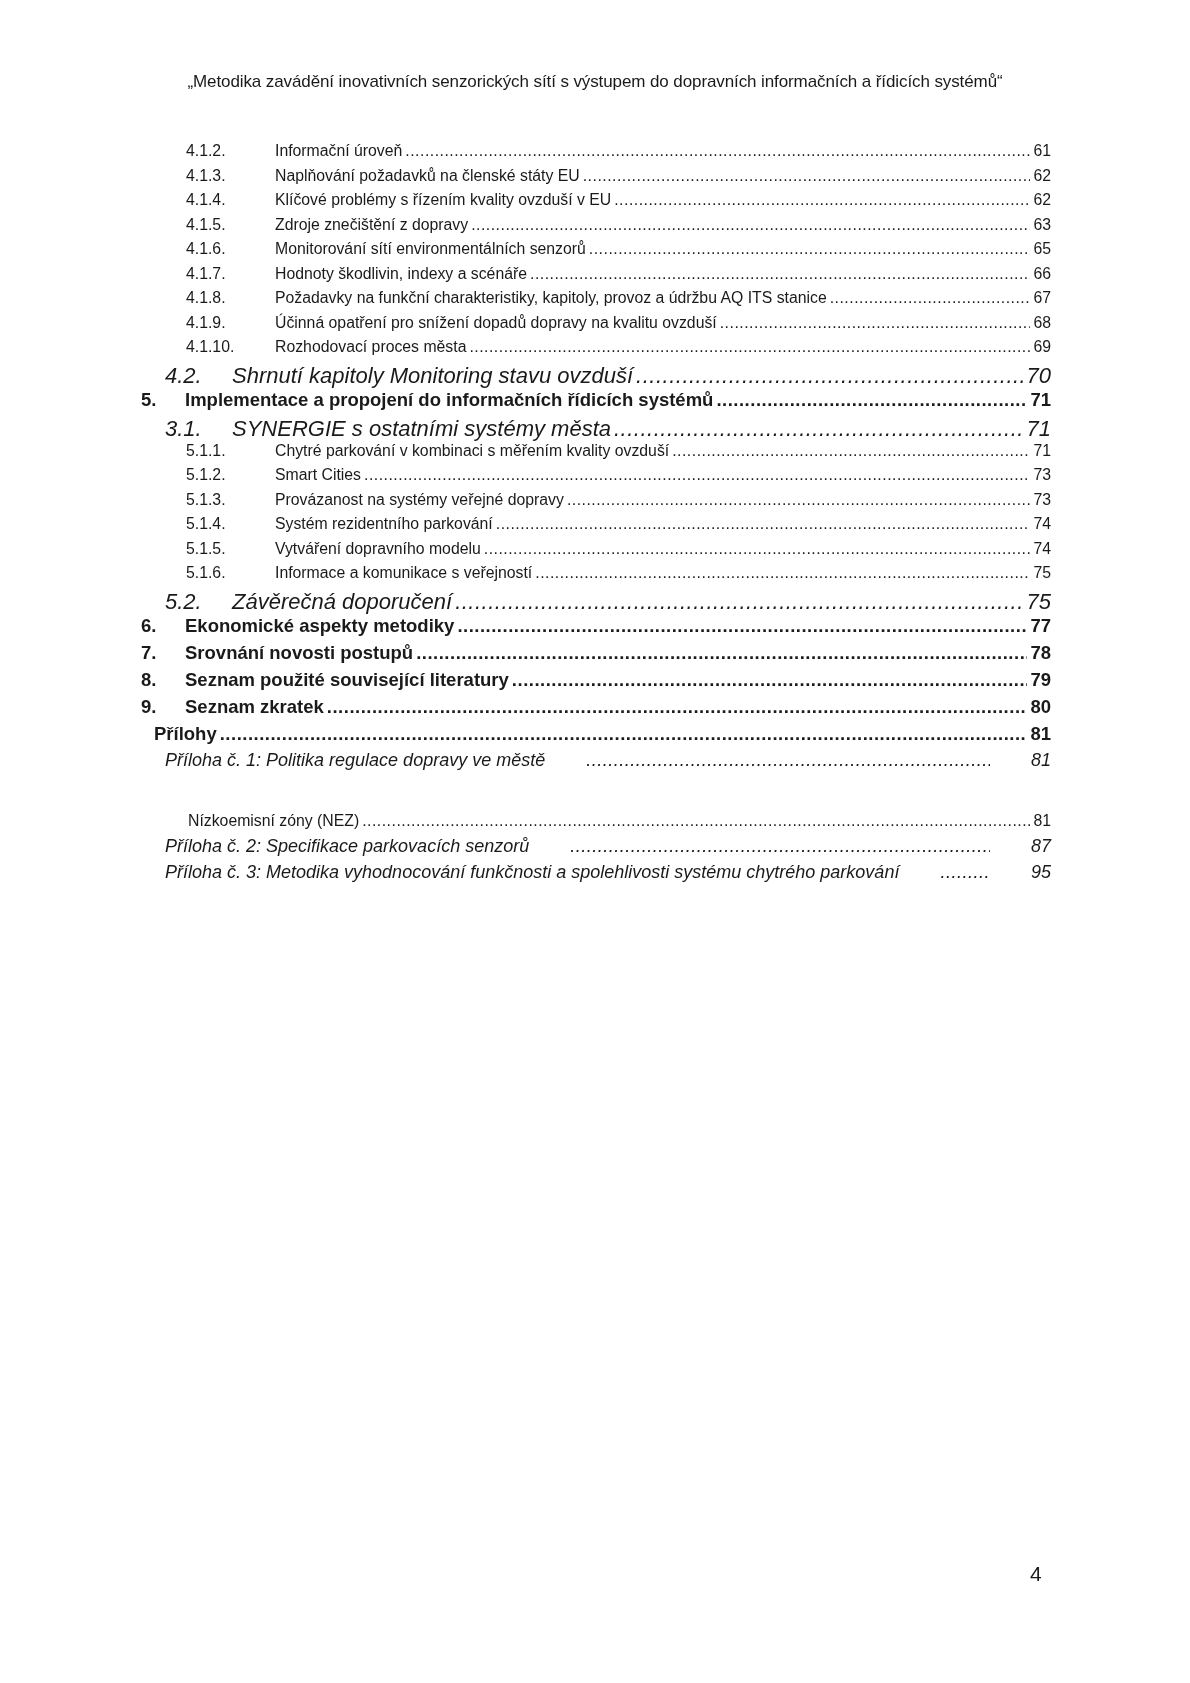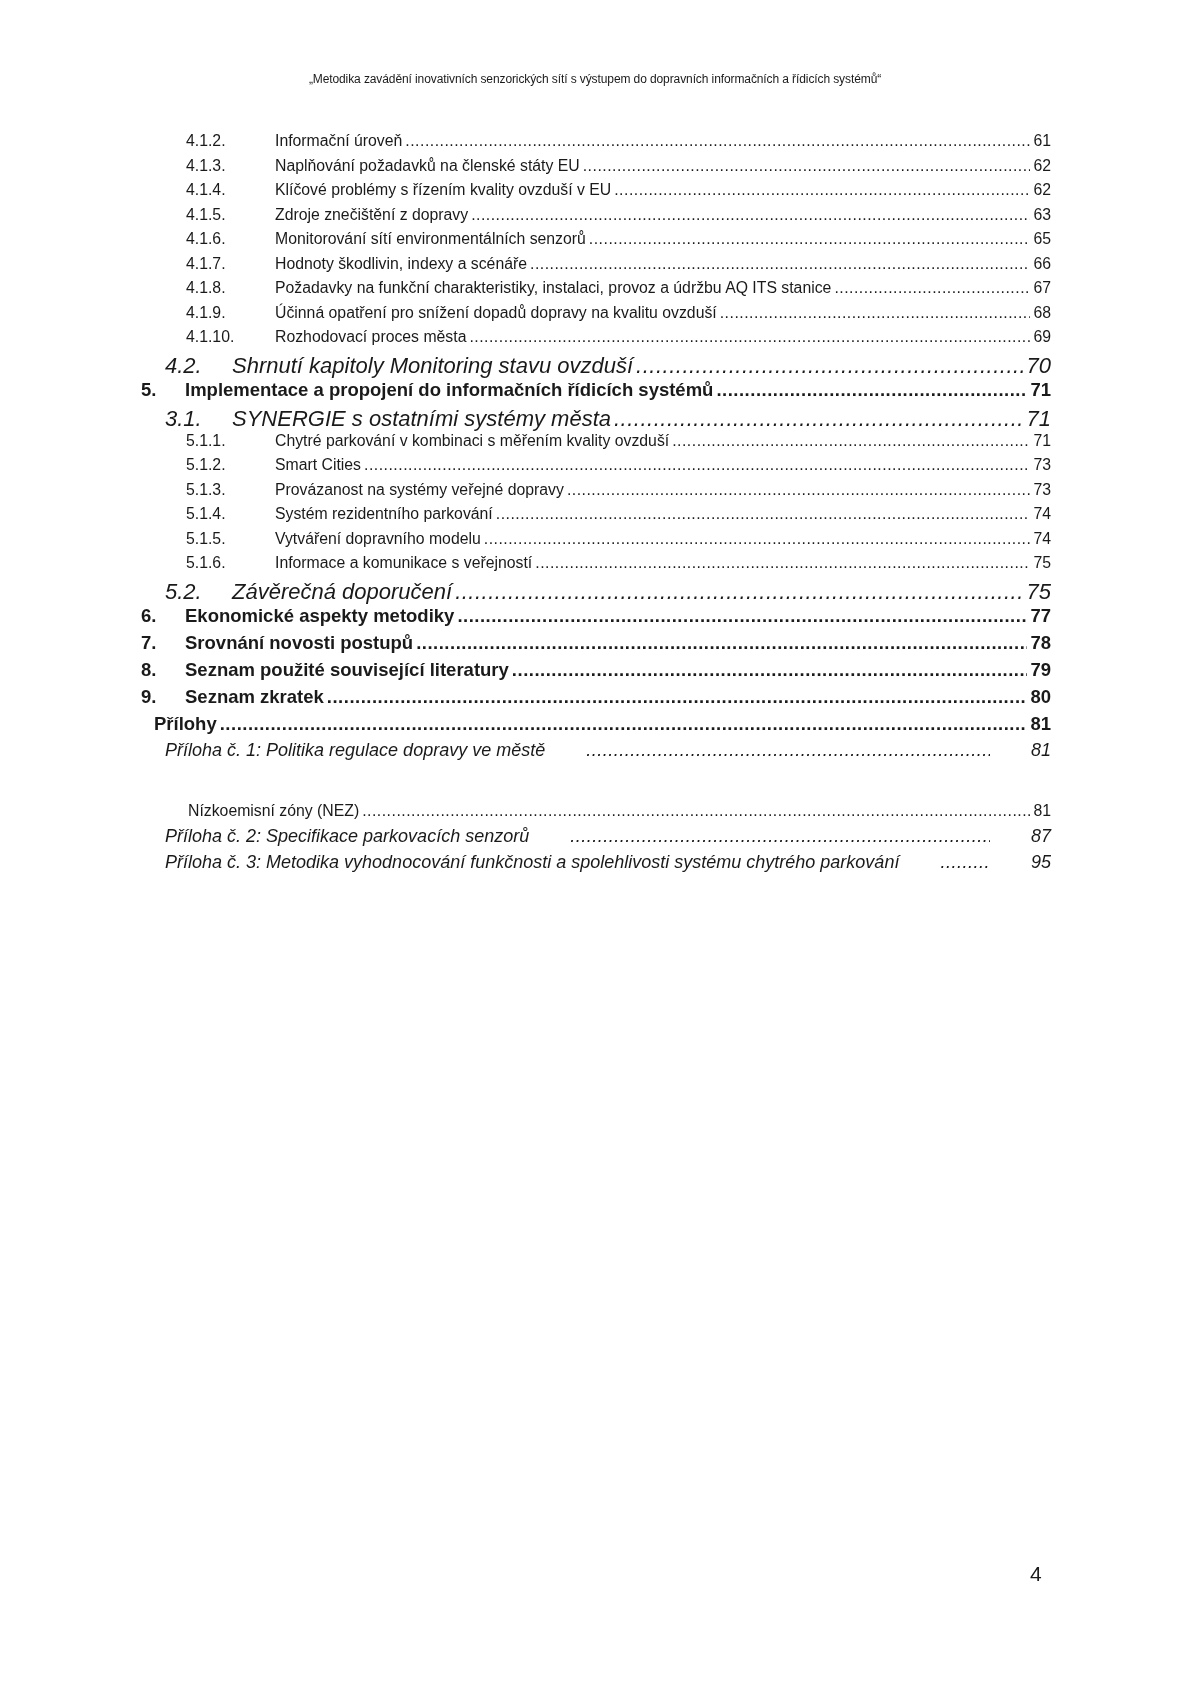--- a/index.html
+++ b/index.html
@@ -1,20 +1,20 @@
 <!DOCTYPE html>
 <html><head>
 <meta charset="utf-8">
 <style>
   html, body { margin: 0; padding: 0; background: #ffffff; }
   body { width: 1190px; height: 1683px; position: relative; overflow: hidden;
          font-family: "Liberation Sans", "DejaVu Sans", sans-serif; color: #1a1a1a; }
   .header { position: absolute; top: 72px; left: 0; width: 1190px; text-align: center;
-            font-size: 12px; letter-spacing: -0.1px; }
-  .toc { position: absolute; top: 132px; left: 141px; width: 910px; }
+            font-size: 17px; letter-spacing: -0.1px; }
+  .toc { position: absolute; top: 142px; left: 141px; width: 910px; }
   .row { position: relative; display: flex; align-items: baseline; white-space: nowrap; }
   .row .num { flex: 0 0 auto; }
   .row .title { flex: 0 0 auto; }
   .row .leader { flex: 1 1 auto; overflow: hidden; margin: 0 3px; min-width: 10px; }
   .row .leader::after { content: "................................................................................................................................................................................................................................................................................................"; letter-spacing: 0.5px; }
   .row .page { flex: 0 0 auto; text-align: left; }
 
   
   .l3 { height: 24.5px; font-size: 15.8px; padding-left: 45px; }
   .l3 .num { width: 89px; }
@@ -70,21 +70,21 @@
     <span class="page">65</span>
   </div>
   <div class="row l3">
     <span class="num">4.1.7.</span>
     <span class="title">Hodnoty škodlivin, indexy a scénáře</span>
     <span class="leader"></span>
     <span class="page">66</span>
   </div>
   <div class="row l3">
     <span class="num">4.1.8.</span>
-    <span class="title">Požadavky na funkční charakteristiky, instalaci, provoz a údržbu AQ ITS stanice</span>
+    <span class="title">Požadavky na funkční charakteristiky, kapitoly, provoz a údržbu AQ ITS stanice</span>
     <span class="leader"></span>
     <span class="page">67</span>
   </div>
   <div class="row l3">
     <span class="num">4.1.9.</span>
     <span class="title">Účinná opatření pro snížení dopadů dopravy na kvalitu ovzduší</span>
     <span class="leader"></span>
     <span class="page">68</span>
   </div>
   <div class="row l3">

